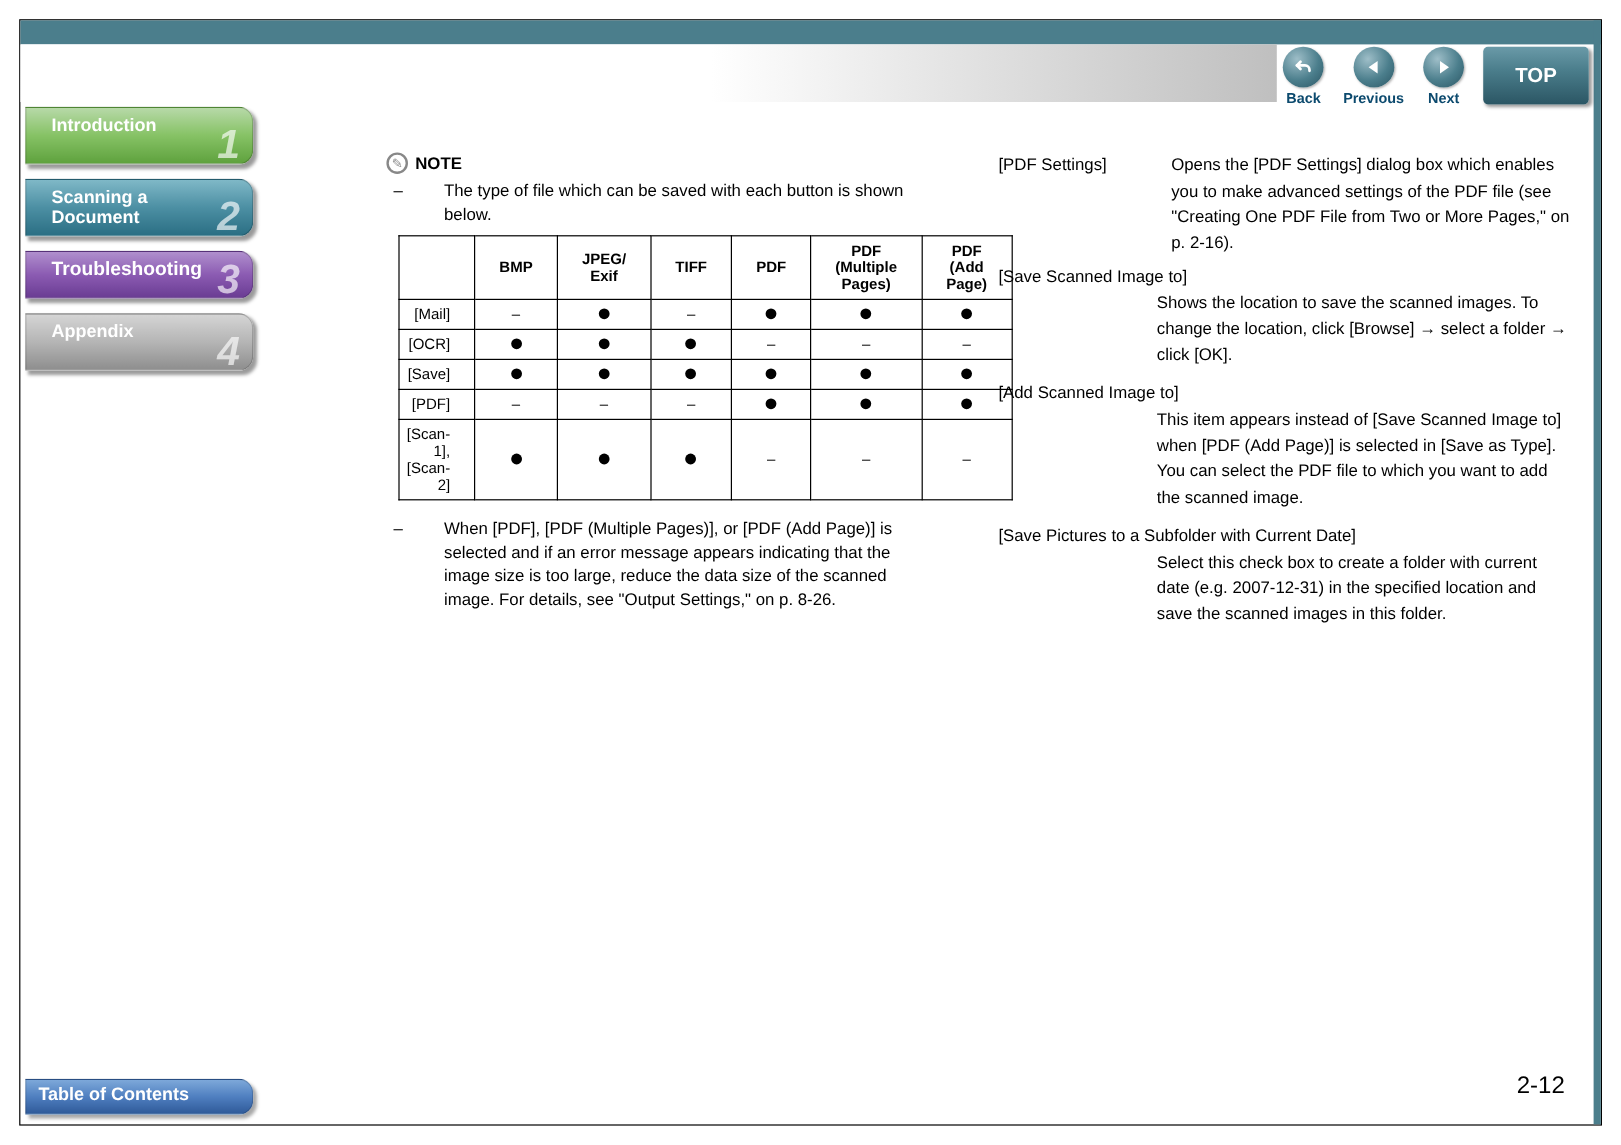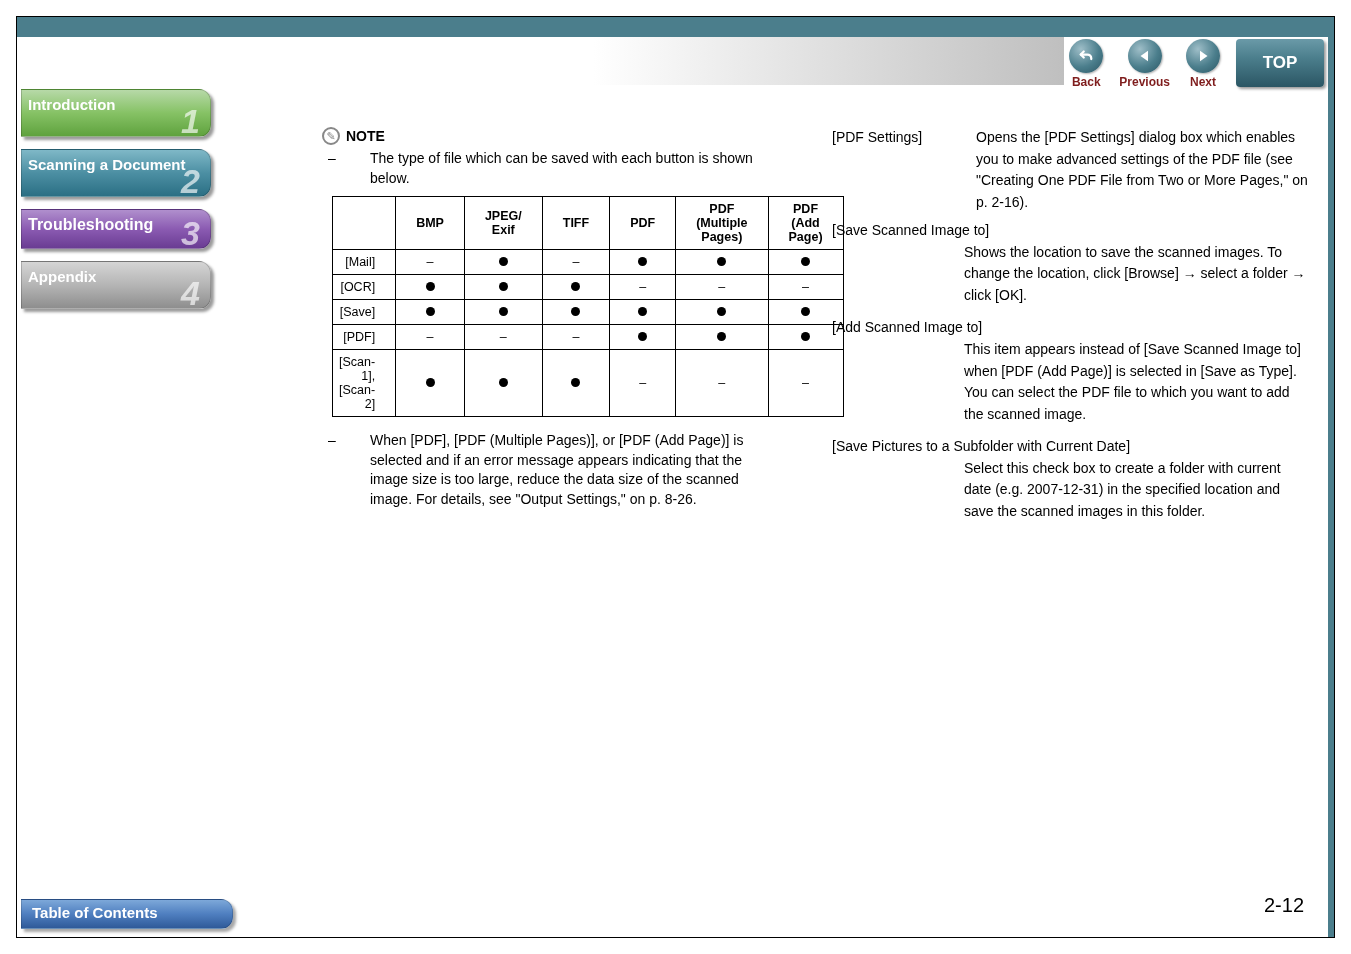--- a/index.html
+++ b/index.html
@@ -25,55 +25,55 @@
   .nav-btn {
     display: flex; flex-direction: column; align-items: center; margin-right: 16px;
   }
   .nav-circle {
     width: 34px; height: 34px; border-radius: 50%;
     background: radial-gradient(circle at 35% 30%, #9ebec8 0%, #4b7e8c 55%, #2b5664 100%);
     display: flex; align-items: center; justify-content: center;
     box-shadow: 1px 1px 2px rgba(0,0,0,0.3);
   }
   .nav-circle svg { width: 18px; height: 18px; }
-  .nav-label { font-size: 12px; font-weight: bold; color: #7f1d1d; margin-top: 2px; }
+  .nav-label { font-size: 12px; font-weight: bold; color: #0c4a6e; margin-top: 2px; }
   .top-btn {
     width: 88px; height: 48px;
     background: linear-gradient(#6a9aa8, #4b7e8c 40%, #2b5664 100%);
     border-radius: 4px;
     display: flex; align-items: center; justify-content: center;
     color: #fff; font-weight: bold; font-size: 17px;
     box-shadow: 2px 2px 3px rgba(0,0,0,0.4);
   }
 
   
   .sidebar {
     position: absolute; top: 72px; left: 4px; width: 198px;
   }
   .tab {
     position: relative; width: 190px; height: 48px; margin-bottom: 12px;
     border: 1px solid rgba(0,0,0,0.18); border-radius: 0 12px 12px 0;
     box-shadow: 3px 3px 3px rgba(0,0,0,0.4);
-    padding: 6px 6px;
+    padding: 6px 21px;
     color: #fff; font-weight: bold; font-size: 15px;
   }
   .tab .num {
     position: absolute; right: 10px; bottom: -2px;
     font-size: 34px; font-style: italic; font-weight: bold;
     color: rgba(255,255,255,0.65); line-height: 1;
   }
   .tab.ts { height: 40px; font-size: 16px; }
   .tab.intro { background: linear-gradient(#b7d9a8, #86c265 50%, #5fa23e); }
   .tab.scan  { background: linear-gradient(#7fb8c7, #4c8fa3 50%, #2b6f84); }
   .tab.tshoot{ background: linear-gradient(#b08fcd, #8b5bb2 50%, #6a3c93); }
   .tab.appx  { background: linear-gradient(#d5d5d5, #b5b5b5 50%, #8e8e8e); }
 
   .bottom-btns { position: absolute; left: 4px; bottom: 8px; width: 198px; }
   .bbtn {
-    width: 212px; height: 30px; margin-top: 10px;
+    width: 190px; height: 30px; margin-top: 10px;
     border: 1px solid rgba(0,0,0,0.15); border-radius: 0 12px 12px 0;
     box-shadow: 3px 3px 3px rgba(0,0,0,0.35);
     background: linear-gradient(#7da8d9, #4f7fc0 50%, #2f5a99);
     color: #fff; font-weight: bold; font-size: 15px; padding: 4px 10px;
   }
 
   
   .content {
     position: absolute; top: 110px; left: 305px; right: 24px;
     display: flex; gap: 60px;

